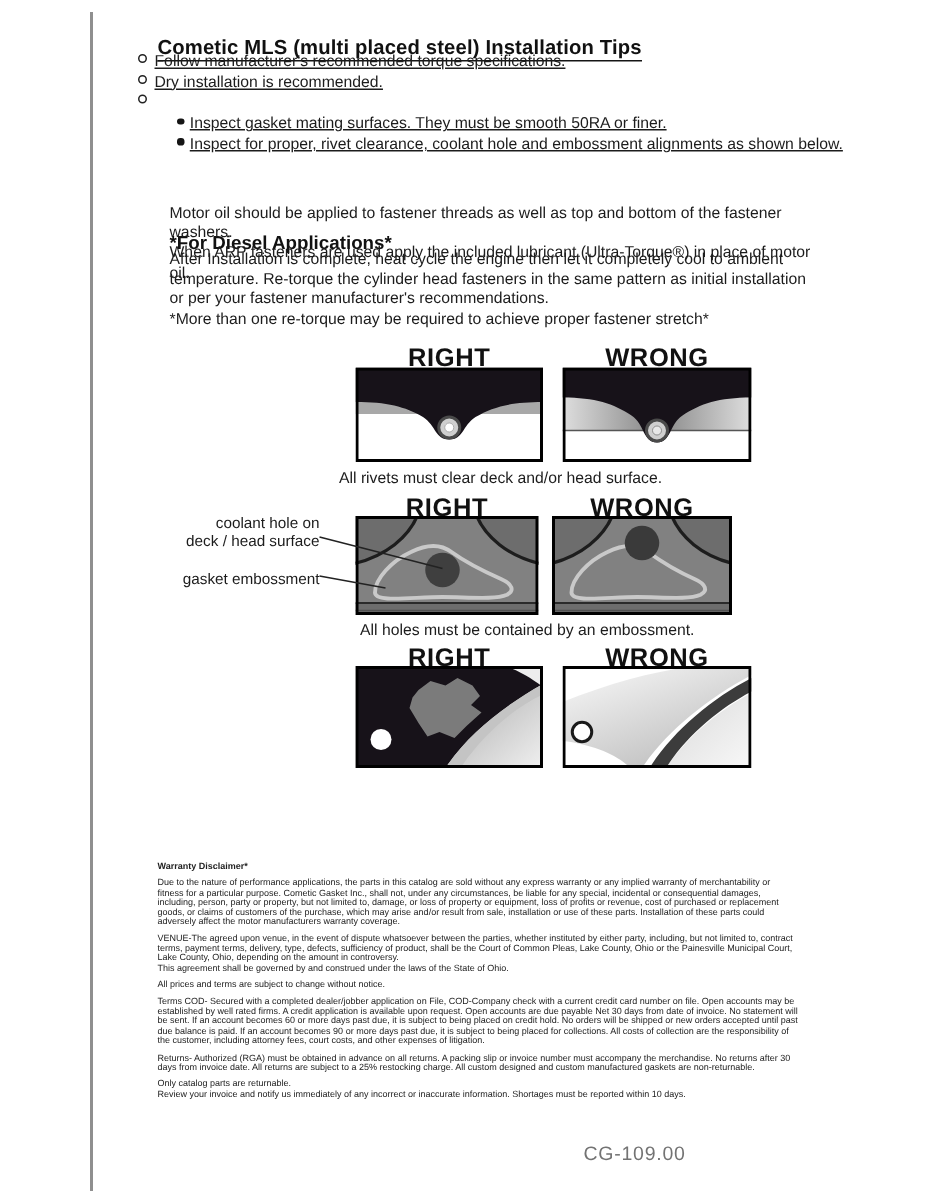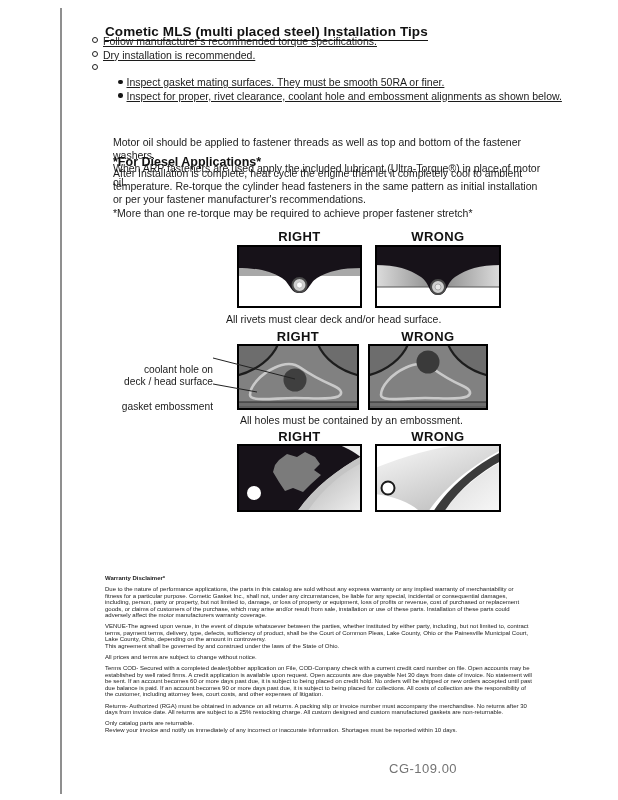--- a/index.html
+++ b/index.html
@@ -17,28 +17,28 @@
             margin-right:5px;vertical-align:2px;}
   .dot-fill{display:inline-block;width:4.5px;height:4.5px;background:#151515;border-radius:50%;
             margin-right:4px;vertical-align:2px;}
 
   .diesel-head{position:absolute;left:113px;top:120px;font-size:12.5px;font-weight:bold;color:#111;margin-top:35px;}
   .para{position:absolute;left:113px;width:428px;font-size:10.5px;line-height:13.2px;white-space:pre-line;}
   .p-oil{top:136px;}
   .p-heat{top:167px;}
   .p-note{top:207px;}
 
-  .dlabel{position:absolute;width:125px;text-align:center;font-size:13px;font-weight:bold;
+  .dlabel{position:absolute;width:125px;text-align:center;font-size:17px;font-weight:bold;
           color:#111;letter-spacing:.4px;}
   .dbox{position:absolute;line-height:0;}
   .dbox svg{display:block;}
   .dcap{position:absolute;font-size:10.5px;line-height:12.5px;white-space:pre-line;}
 
   .ann{position:absolute;left:105px;width:108px;text-align:right;font-size:10.2px;line-height:11.5px;
-       white-space:pre-line;margin-top:20px;}
+       white-space:pre-line;}
   .ann-coolant{top:344px;}
   .ann-emboss{top:381px;}
   .leader{position:absolute;left:211px;top:348px;pointer-events:none;z-index:5;}
 
   .legal{position:absolute;left:105px;top:575px;width:427px;font-size:6px;line-height:6.4px;color:#222;}
   .legal .lh{font-weight:bold;margin:0 0 5px 0;}
   .legal p{margin:0 0 5px 0;white-space:pre-line;}
 
   .pagenum{position:absolute;left:389px;top:761px;font-size:13px;letter-spacing:.5px;color:#737373;}
 </style>

